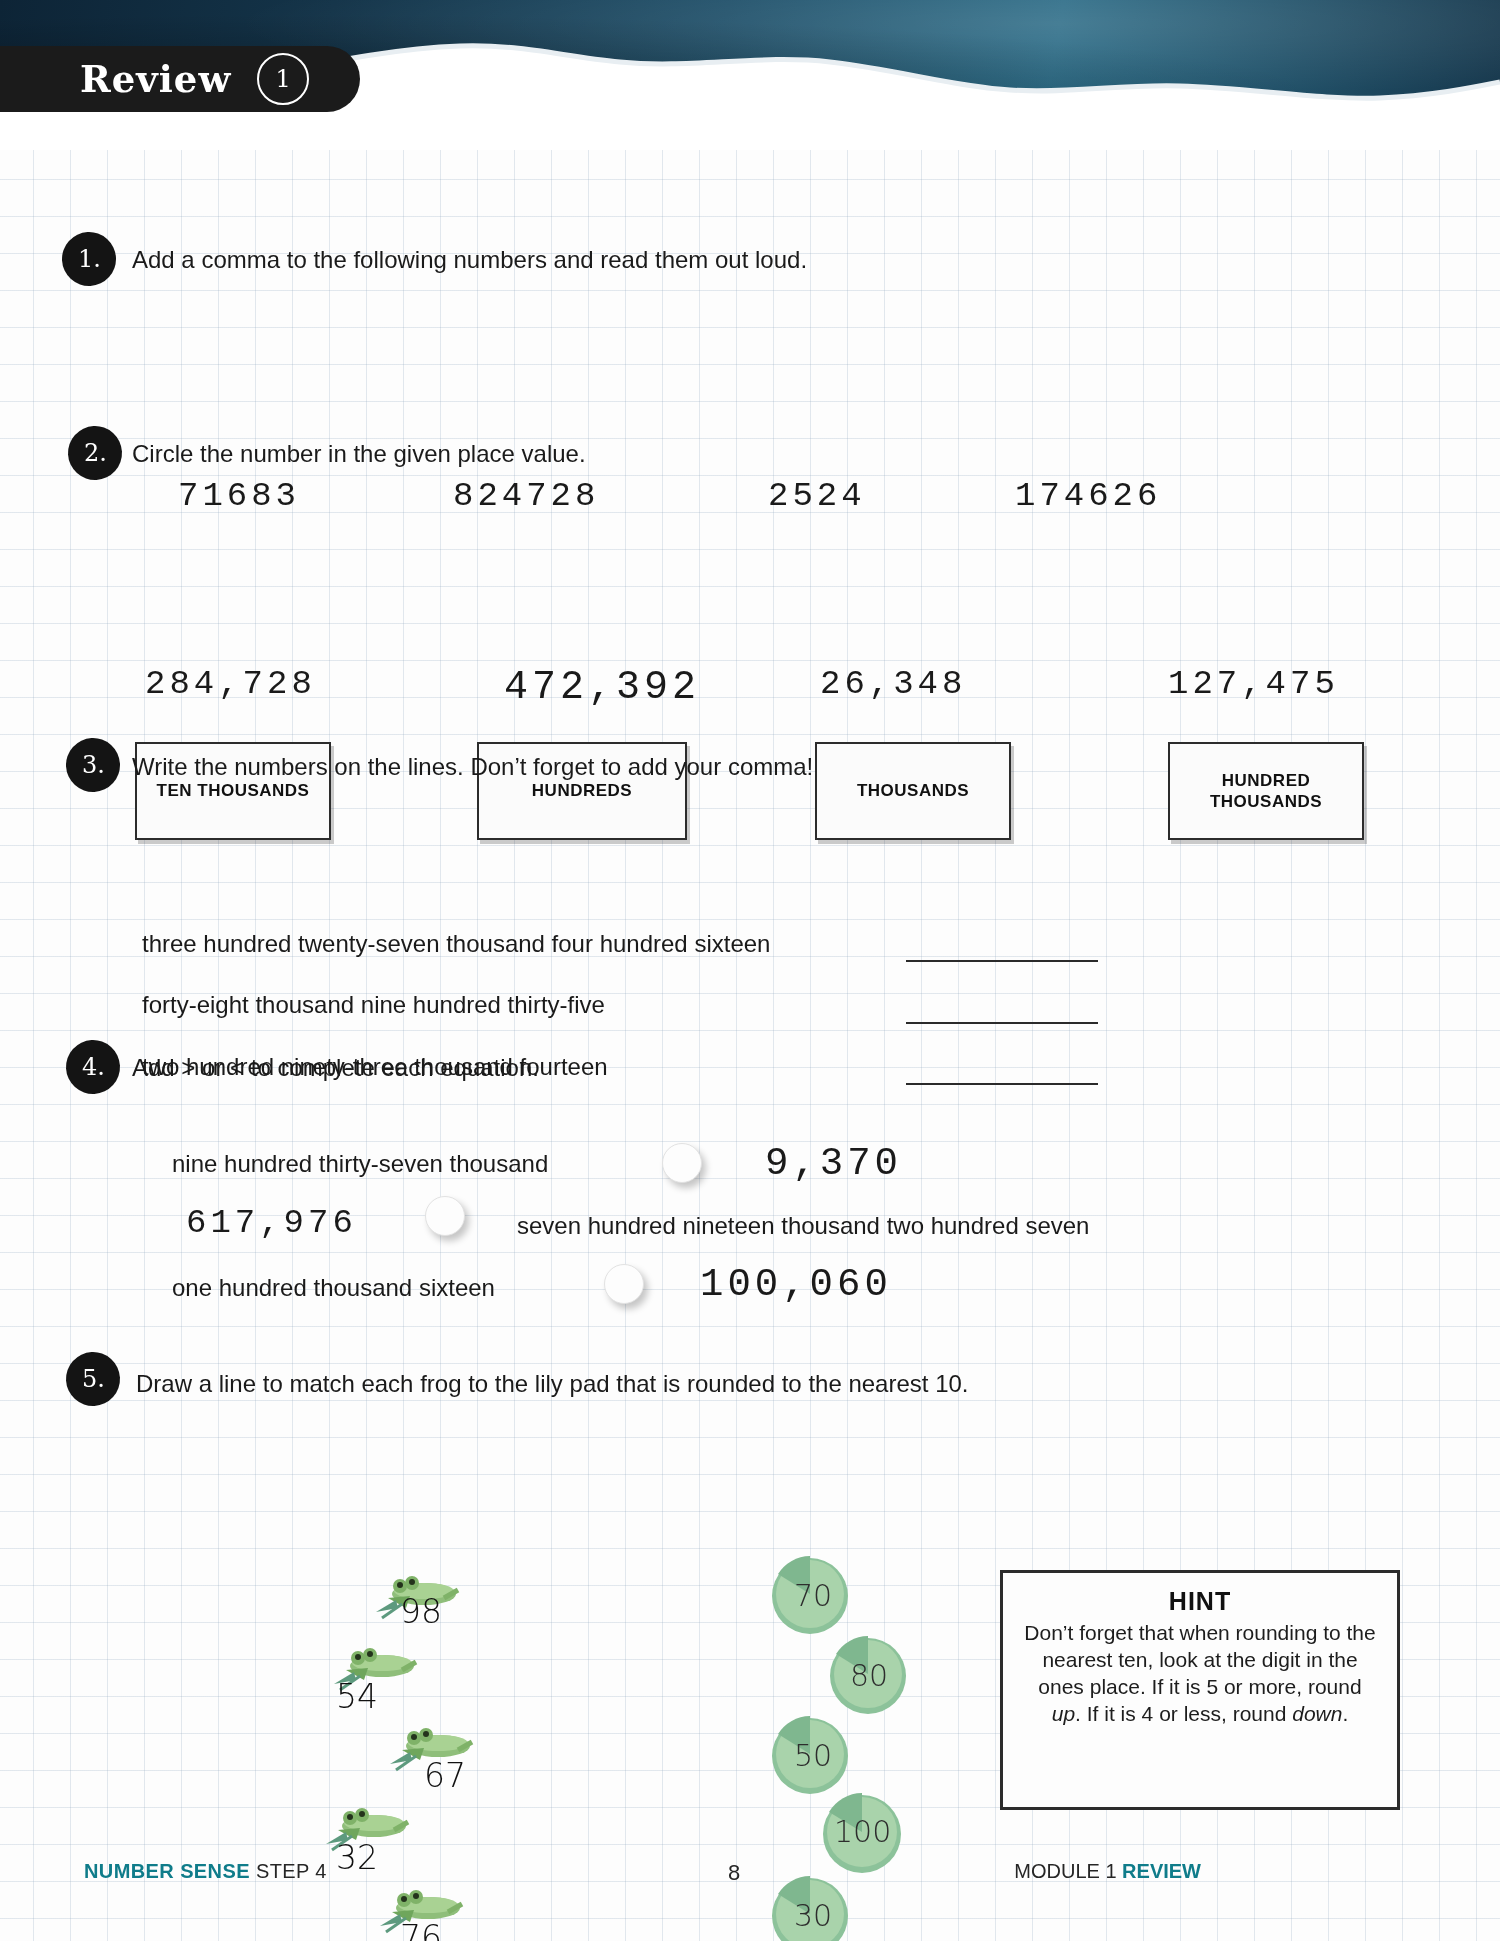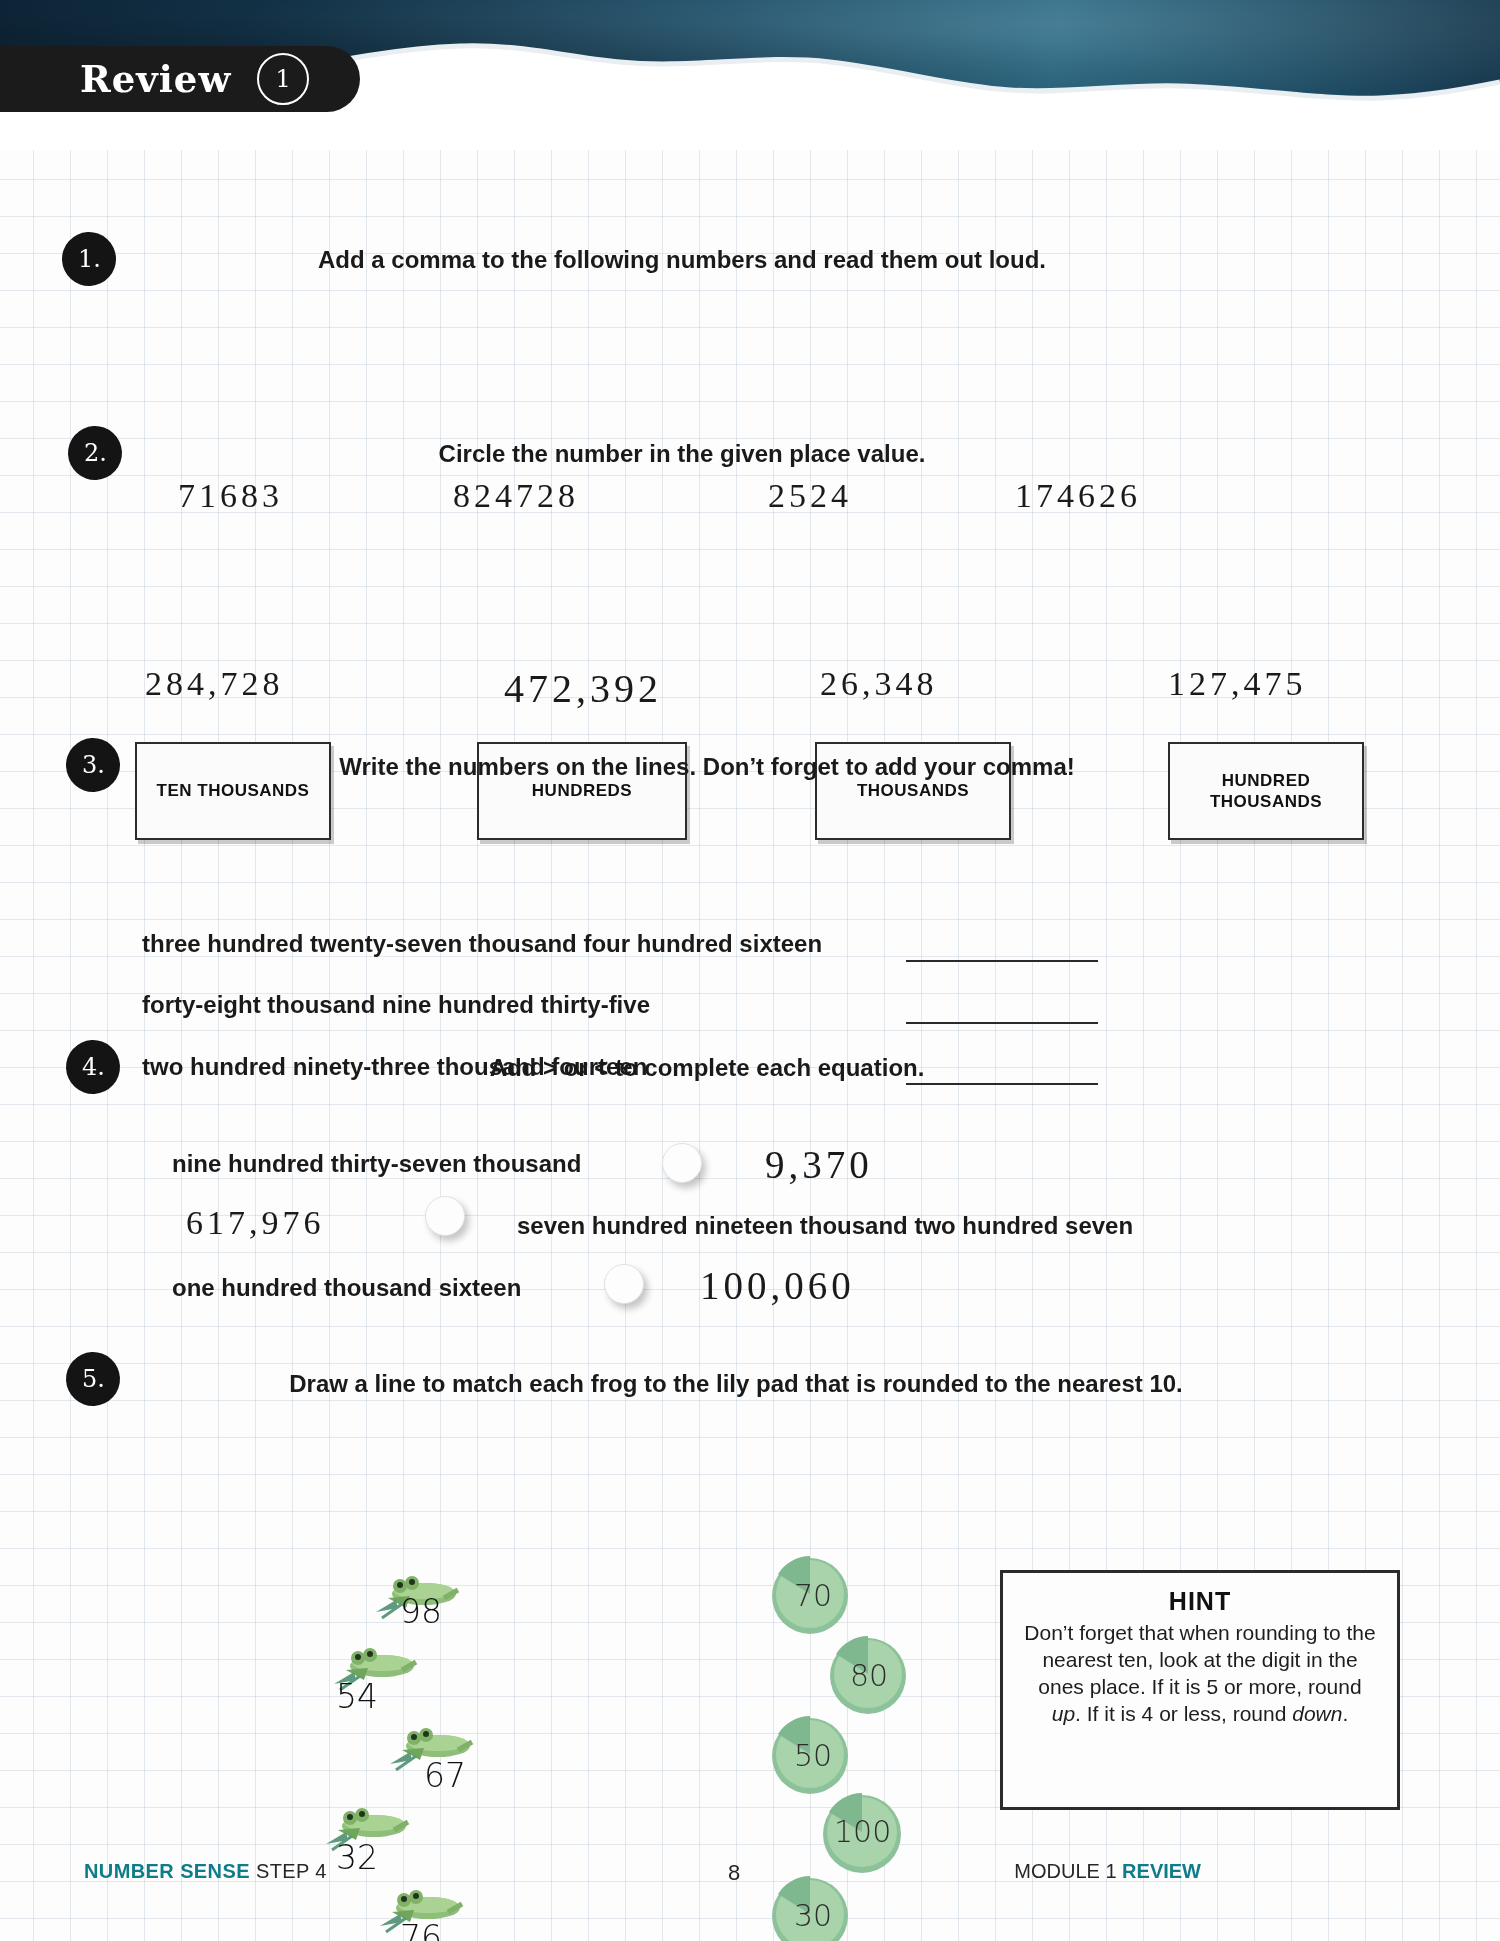--- a/index.html
+++ b/index.html
@@ -69,25 +69,25 @@
     position:absolute; width:54px; height:54px; border-radius:50%;
     background:#141414; color:#fff;
     display:flex; align-items:center; justify-content:center;
     font-family:"DejaVu Serif", serif; font-size:24px;
     transform: rotate(-3deg);
   }
   .bullet span{ transform: rotate(3deg); display:block; }
 
   .q-text {
     font-family:"Liberation Sans", sans-serif;
-    font-size:24px; color:#1a1a1a; font-weight:700;text-align:center;
+    font-size:24px; color:#1a1a1a; font-weight:400;
   }
 
   .hand {
-    font-family:Liberation Serif, serif;
+    font-family:Liberation Mono, monospace;
     font-weight:300;
     color:#1a1a1a;
     letter-spacing:4px;
   }
 
   
   .pv-box {
     position:absolute;
     border:2px solid #2c2c2c;
     background:#fbfbfb;

